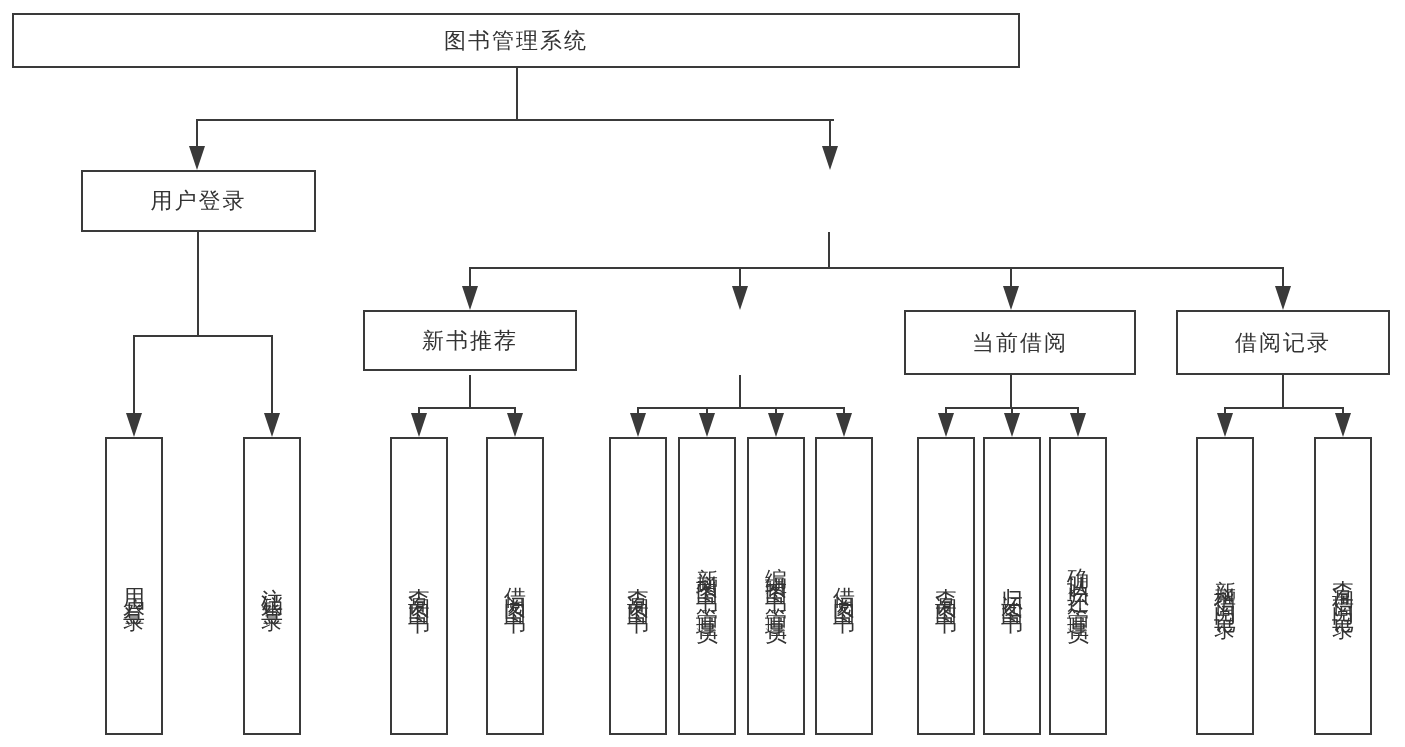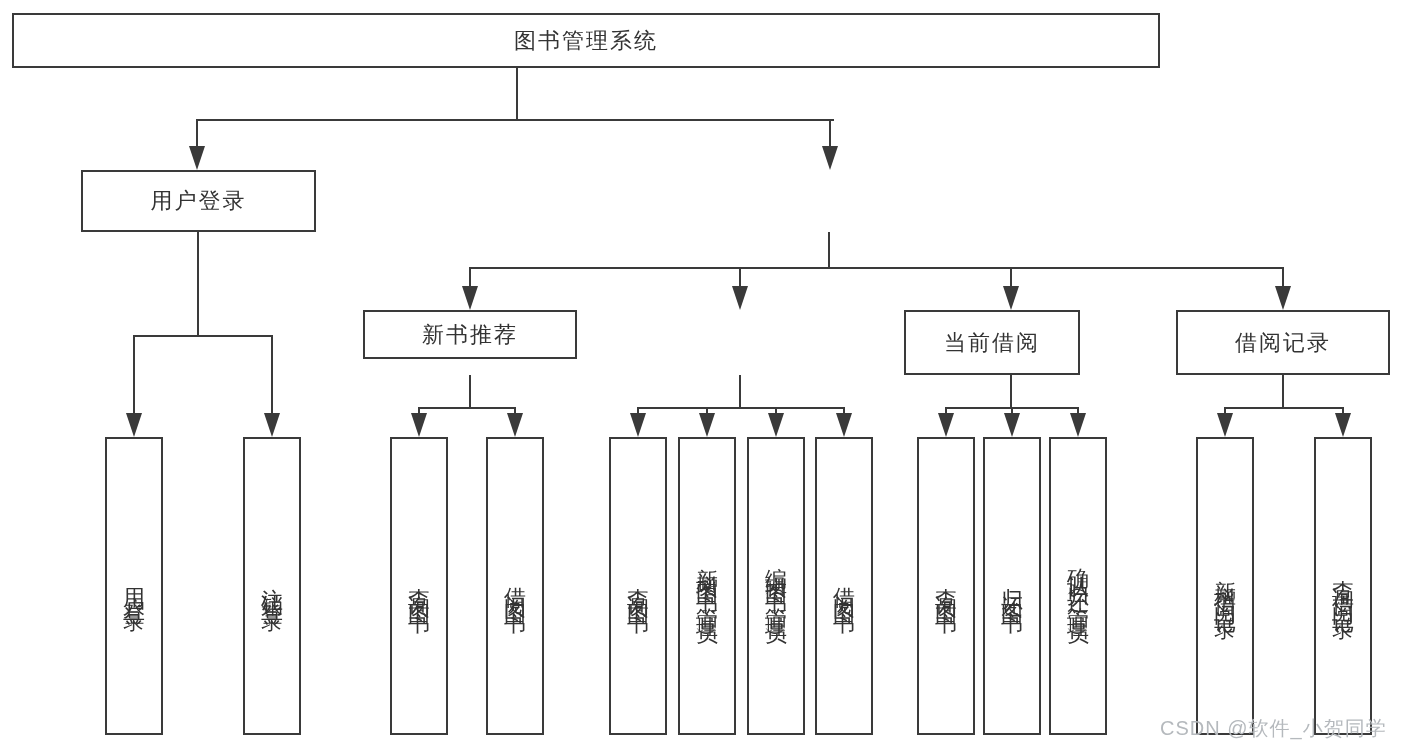--- a/index.html
+++ b/index.html
@@ -75,41 +75,40 @@
   <div class="vl" style="left:1011px;top:409px;height:6px"></div>
   <div class="arrow" style="left:1004px;top:413px"></div>
   <div class="vl" style="left:1077px;top:409px;height:6px"></div>
   <div class="arrow" style="left:1070px;top:413px"></div>
 
   <div class="vl" style="left:1224px;top:409px;height:6px"></div>
   <div class="arrow" style="left:1217px;top:413px"></div>
   <div class="vl" style="left:1342px;top:409px;height:6px"></div>
   <div class="arrow" style="left:1335px;top:413px"></div>
 
-  <div class="box hbox" style="left:12px;top:13px;width:1148px;height:55px">图书管理系统</div>
+  <div class="box hbox" style="left:12px;top:13px;width:1008px;height:55px">图书管理系统</div>
 
   <div class="box hbox" style="left:81px;top:170px;width:235px;height:62px">用户登录</div>
 
-  <div class="box hbox" style="left:363px;top:310px;width:214px;height:49px">新书推荐</div>
-  <div class="box hbox" style="left:904px;top:310px;width:176px;height:65px">当前借阅</div>
+  <div class="box hbox" style="left:363px;top:310px;width:214px;height:61px">新书推荐</div>
+  <div class="box hbox" style="left:904px;top:310px;width:232px;height:65px">当前借阅</div>
   <div class="box hbox" style="left:1176px;top:310px;width:214px;height:65px">借阅记录</div>
 
   <div class="box vbox" style="left:105px;top:437px;width:58px;height:298px">用户登录</div>
   <div class="box vbox" style="left:243px;top:437px;width:58px;height:298px">注销登录</div>
 
   <div class="box vbox" style="left:390px;top:437px;width:58px;height:298px">查询图书</div>
   <div class="box vbox" style="left:486px;top:437px;width:58px;height:298px">借阅图书</div>
 
   <div class="box vbox" style="left:609px;top:437px;width:58px;height:298px">查询图书</div>
   <div class="box vbox" style="left:678px;top:437px;width:58px;height:298px">新增图书（管理员）</div>
   <div class="box vbox" style="left:747px;top:437px;width:58px;height:298px">编辑图书（管理员）</div>
   <div class="box vbox" style="left:815px;top:437px;width:58px;height:298px">借阅图书</div>
 
   <div class="box vbox" style="left:917px;top:437px;width:58px;height:298px">查询图书</div>
   <div class="box vbox" style="left:983px;top:437px;width:58px;height:298px">归还图书</div>
   <div class="box vbox" style="left:1049px;top:437px;width:58px;height:298px">确认归还（管理员）</div>
 
   <div class="box vbox" style="left:1196px;top:437px;width:58px;height:298px">新增借阅记录</div>
   <div class="box vbox" style="left:1314px;top:437px;width:58px;height:298px">查询借阅记录</div>
 
-  <div class="watermark">CSDN @软件_小贺同学</div>
 
 </div>
 
 </body></html>

